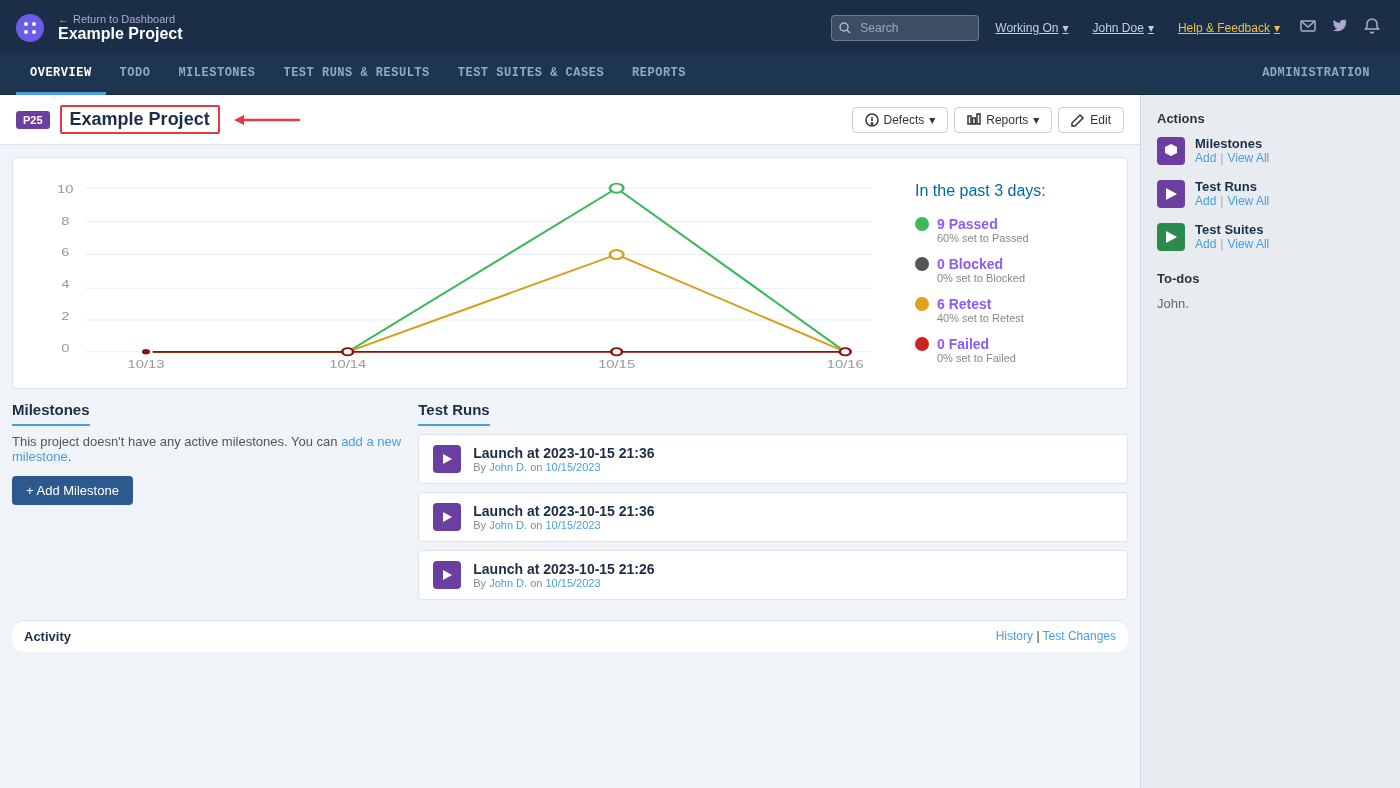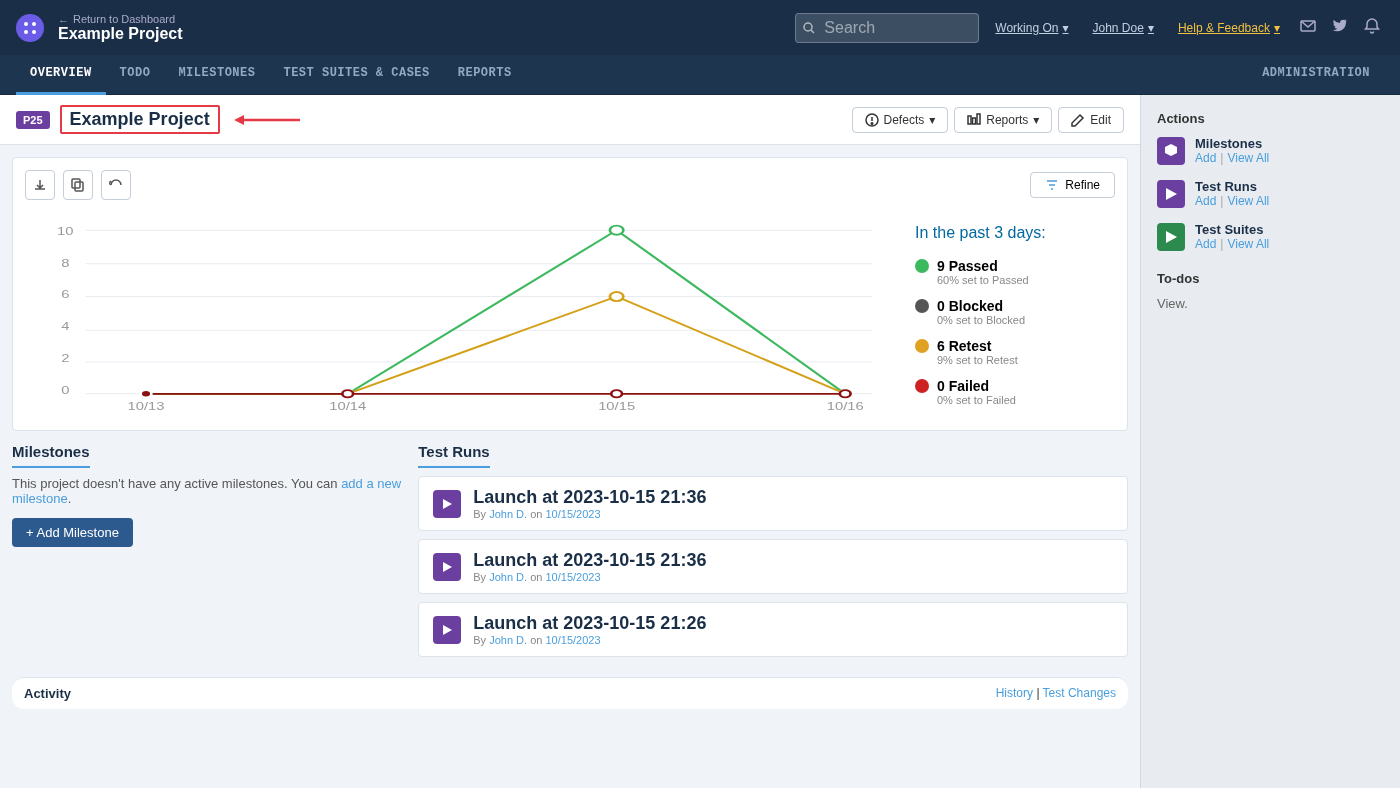--- a/index.html
+++ b/index.html
@@ -28,22 +28,22 @@
     .top-nav-project { font-size: 16px; font-weight: 600; color: #fff; }
     .top-nav-right { display: flex; align-items: center; gap: 8px; }
     .search-wrap { position: relative; }
     .search-wrap svg { position: absolute; left: 8px; top: 50%; transform: translateY(-50%); opacity: 0.6; }
     .search-wrap input {
       background: rgba(255,255,255,0.15);
       border: 1px solid rgba(255,255,255,0.25);
       border-radius: 4px;
       padding: 5px 10px 5px 28px;
       color: #fff;
-      font-size: 16px;
-      width: 184px;
+      font-size: 12px;
+      width: 148px;
     }
     .search-wrap input::placeholder { color: rgba(255,255,255,0.5); }
     .nav-btn {
       background: none;
       border: none;
       color: #c0cfe0;
       font-size: 12px;
       cursor: pointer;
       display: flex; align-items: center; gap: 4px;
       padding: 4px 8px;
@@ -147,21 +147,21 @@
       font-size: 12px;
       cursor: pointer;
       display: flex; align-items: center; gap: 6px;
     }
     .chart-body { display: flex; gap: 16px; }
     .chart-canvas { flex: 1; position: relative; }
     .chart-legend { width: 200px; flex-shrink: 0; display: flex; flex-direction: column; justify-content: center; gap: 12px; padding: 12px 0; }
     .legend-period { font-size: 16px; color: #0369a1; margin-bottom: 4px; }
     .legend-item { display: flex; align-items: flex-start; gap: 8px; }
     .legend-dot { width: 14px; height: 14px; border-radius: 50%; flex-shrink: 0; margin-top: 1px; }
-    .legend-info .legend-title { font-size: 14px; font-weight: 600; color: #000000; }
+    .legend-info .legend-title { font-size: 14px; font-weight: 600; color: #8b5cf6; }
     .legend-info .legend-sub { font-size: 11px; color: #888; }
 
     
     .chart-svg { width: 100%; height: 200px; }
 
     
     .lower-content { display: flex; gap: 12px; padding: 0 12px 12px; }
     .milestones-section { flex: 1; }
     .test-runs-section { flex: 1.8; }
     .section-title { font-size: 15px; font-weight: 600; color: #1a2f47; margin-bottom: 8px; padding-bottom: 6px; border-bottom: 2px solid #4a9edd; display: inline-block; }
@@ -190,21 +190,21 @@
       gap: 12px;
     }
     .run-icon {
       width: 28px; height: 28px;
       background: #6b3fa0;
       border-radius: 4px;
       display: flex; align-items: center; justify-content: center;
       flex-shrink: 0;
     }
     .run-icon svg { color: #fff; }
-    .run-title { font-size: 18px; font-weight: 600; color: #1a2f47; }
+    .run-title { font-size: 14px; font-weight: 600; color: #1a2f47; }
     .run-sub { font-size: 11px; color: #888; }
     .run-sub a { color: #4a9edd; text-decoration: none; }
 
     
     .activity-bar {
       padding: 8px 12px;
       background: #fff;
       border-top: 1px solid #dde3ea;
       margin: 0 12px 12px;
       border-radius: 12px;
@@ -297,20 +297,21 @@
           <path d="M6.5 13.5a1.5 1.5 0 003 0"></path>
         </svg>
     </button>
   </div>
 </div>
 
 <div class="sec-nav">
   <div class="sec-nav-item active">OVERVIEW</div>
   <div class="sec-nav-item">TODO</div>
   <div class="sec-nav-item">MILESTONES</div>
+  <div class="sec-nav-item">TEST RUNS &amp; RESULTS</div>
   <div class="sec-nav-item">TEST SUITES &amp; CASES</div>
   <div class="sec-nav-item">REPORTS</div>
   <div class="sec-nav-right">
     <div class="sec-nav-item">ADMINISTRATION</div>
   </div>
 </div>
 
 <div class="main-layout">
   <div class="content-area">
 
@@ -345,44 +346,20 @@
         <button class="action-btn">
           <svg width="14" height="14" fill="none" stroke="currentColor" stroke-width="1.5" viewBox="0 0 14 14">
               <path d="M9 2l3 3L4 13H1v-3L9 2z"></path>
             </svg>
           <span>Edit</span>
         </button>
       </div>
     </div>
 
     <div class="chart-section">
-      <div class="chart-toolbar">
-        <button class="chart-tool-btn">
-          <svg width="14" height="14" fill="none" stroke="currentColor" stroke-width="1.5" viewBox="0 0 14 14">
-              <path d="M7 2v7M4 7l3 3 3-3M2 11h10"></path>
-            </svg>
-        </button>
-        <button class="chart-tool-btn">
-          <svg width="14" height="14" fill="none" stroke="currentColor" stroke-width="1.5" viewBox="0 0 14 14">
-              <rect x="4" y="4" width="8" height="9" rx="1"></rect>
-              <rect x="1" y="1" width="8" height="9" rx="1"></rect>
-            </svg>
-        </button>
-        <button class="chart-tool-btn">
-          <svg width="14" height="14" fill="none" stroke="currentColor" stroke-width="1.5" viewBox="0 0 14 14">
-              <path d="M2 7a5 5 0 1110 0M2 7l-2-2 2-2"></path>
-            </svg>
-        </button>
-        <button class="refine-btn">
-          <svg width="14" height="14" fill="none" stroke="#4a9edd" stroke-width="1.5" viewBox="0 0 14 14">
-              <path d="M2 3h10M4 7h6M6 11h2"></path>
-            </svg>
-          <span>Refine</span>
-        </button>
-      </div>
       <div class="chart-body">
         <div class="chart-canvas">
           <svg class="chart-svg" viewBox="0 0 650 220" preserveAspectRatio="none">
 
             <text x="30" y="25" font-size="11" fill="#999" text-anchor="middle">10</text>
             <text x="30" y="60" font-size="11" fill="#999" text-anchor="middle">8</text>
             <text x="30" y="95" font-size="11" fill="#999" text-anchor="middle">6</text>
             <text x="30" y="130" font-size="11" fill="#999" text-anchor="middle">4</text>
             <text x="30" y="165" font-size="11" fill="#999" text-anchor="middle">2</text>
             <text x="30" y="200" font-size="11" fill="#999" text-anchor="middle">0</text>
@@ -431,21 +408,21 @@
             <div class="legend-dot" style="background:#555"></div>
             <div class="legend-info">
               <div class="legend-title">0 Blocked</div>
               <div class="legend-sub">0% set to Blocked</div>
             </div>
           </div>
           <div class="legend-item">
             <div class="legend-dot" style="background:#e0a020"></div>
             <div class="legend-info">
               <div class="legend-title">6 Retest</div>
-              <div class="legend-sub">9% set to Retest</div>
+              <div class="legend-sub">40% set to Retest</div>
             </div>
           </div>
           <div class="legend-item">
             <div class="legend-dot" style="background:#cc2222"></div>
             <div class="legend-info">
               <div class="legend-title">0 Failed</div>
               <div class="legend-sub">0% set to Failed</div>
             </div>
           </div>
         </div>
@@ -577,16 +554,16 @@
             <a class="sidebar-link">Add</a>
             <span class="sidebar-sep">|</span>
             <a class="sidebar-link">View All</a>
           </div>
         </div>
       </div>
     </div>
 
     <div class="sidebar-section">
       <div class="sidebar-section-title">To-dos</div>
-      <div class="todos-none">View.</div>
+      <div class="todos-none">John.</div>
     </div>
   </div>
 </div>
 
 </body></html>

